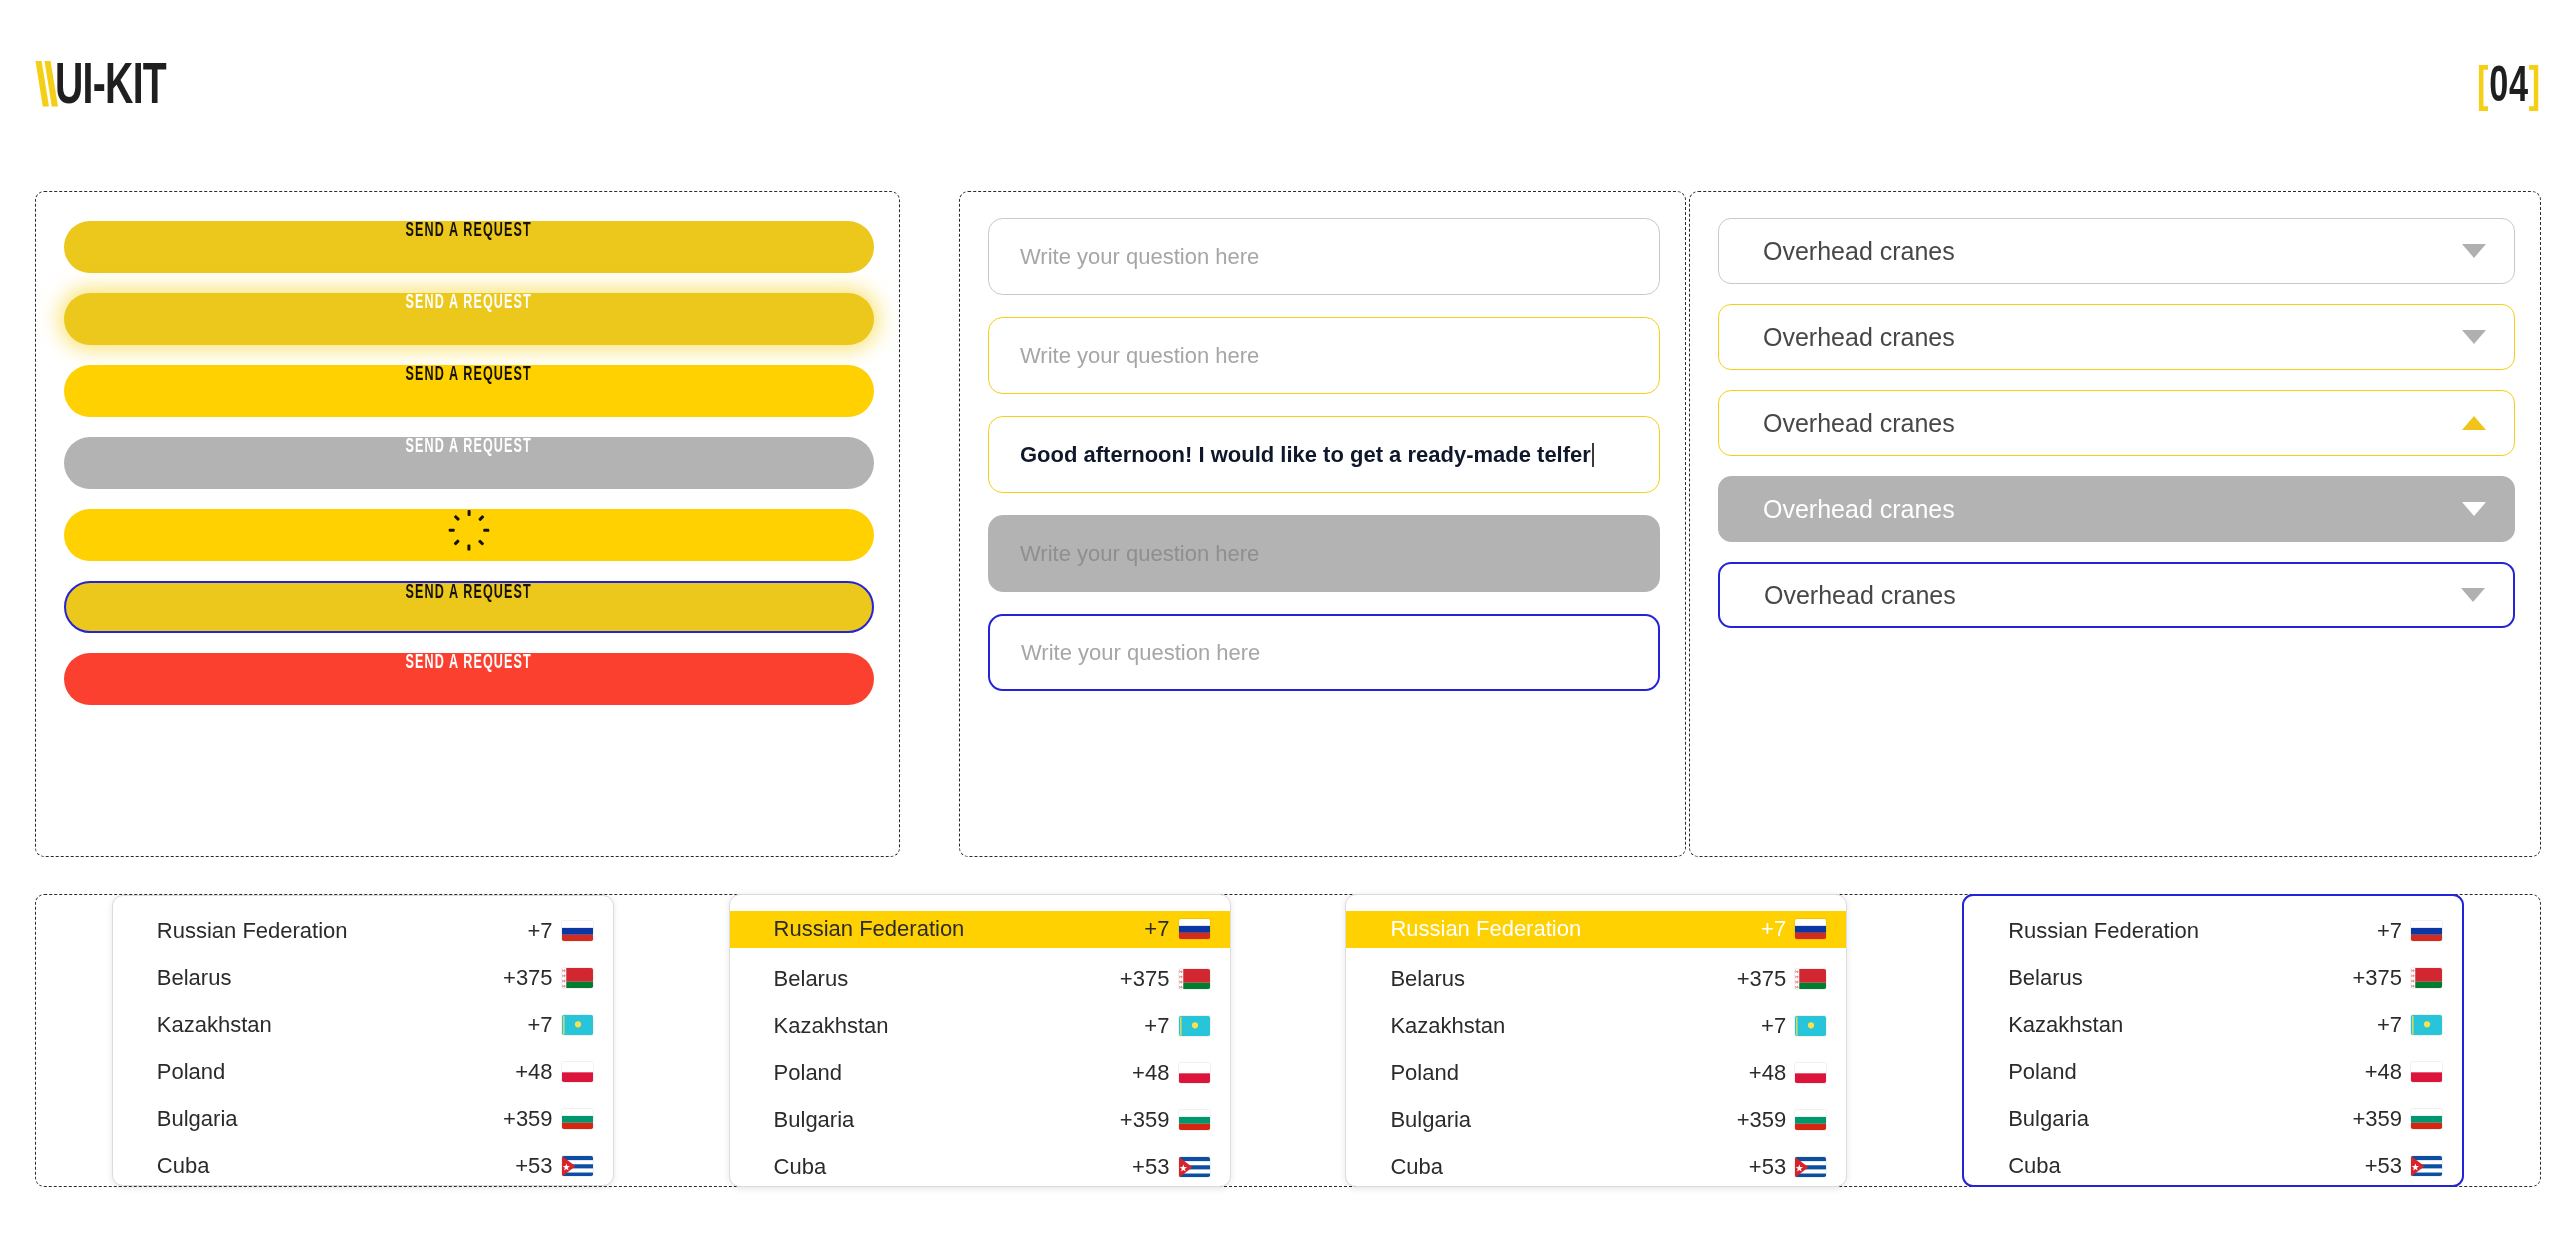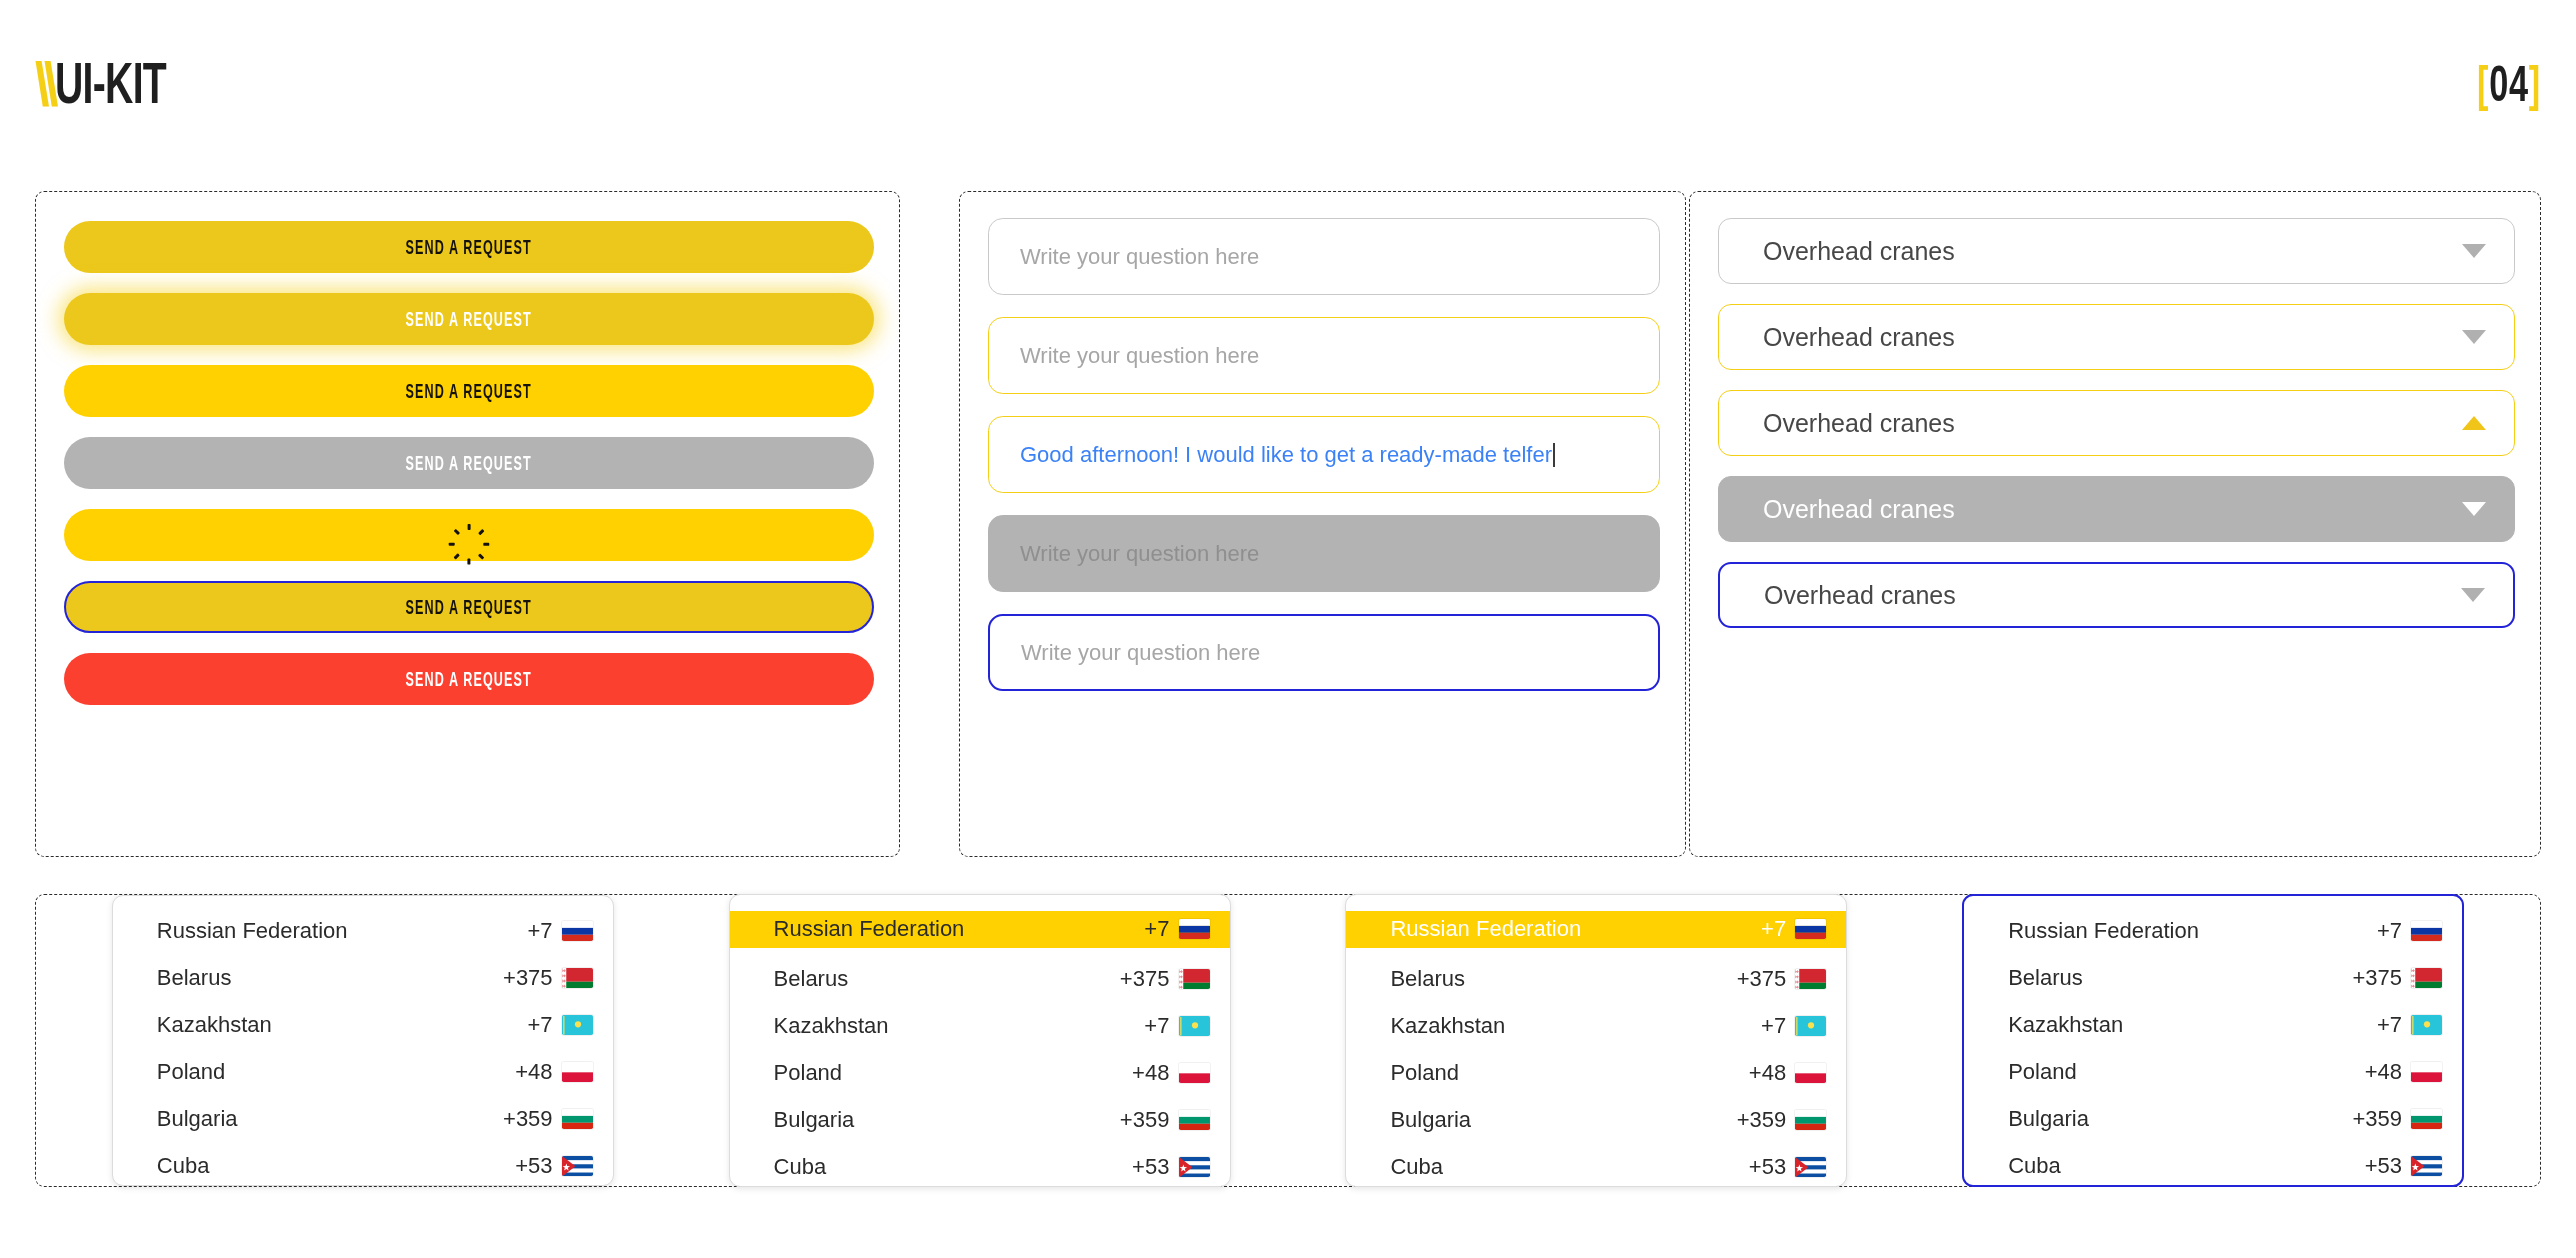--- a/index.html
+++ b/index.html
@@ -91,21 +91,20 @@
     width: 810px;
     display: flex;
     flex-direction: column;
     gap: 20px;
   }
   .btn {
     position: relative;
     height: 52px;
     border-radius: 26px;
     display: flex;
-    align-items: center;
     justify-content: center;
     border: none;
     cursor: pointer;
     font-family: "Liberation Sans", sans-serif;
   }
   .btn span.lbl {
     font-size: 17.5px;
     font-weight: 700;
     letter-spacing: 1.5px;
     text-transform: uppercase;
@@ -170,21 +169,21 @@
     border: 1.8px solid #c9c9c9;
     display: flex;
     align-items: center;
     padding: 0 31px;
     font-size: 22px;
     color: #a6a6a6;
     font-family: "Liberation Sans", sans-serif;
   }
   .ta--default  { border-color: #c9c9c9; }
   .ta--hover    { border-color: #f5cf16; }
-  .ta--filled   { border-color: #f5cf16; color: #3b82f6; }
+  .ta--filled   { border-color: #f5cf16; color: #0f172a; font-weight: bold; }
   .ta--disabled { border-color: #b3b3b3; background: #b3b3b3; color: #8f8f8f; }
   .ta--focus    { border-color: #2323d8; border-width: 2.8px; }
   .caret { display: inline-block; width: 1.8px; height: 24px; background: #3b3b3b; margin-left: 0.9px; vertical-align: -3.7px; }
 
   
   .dd-stack {
     position: absolute;
     left: 28px;
     top: 26px;
     width: 797px;

